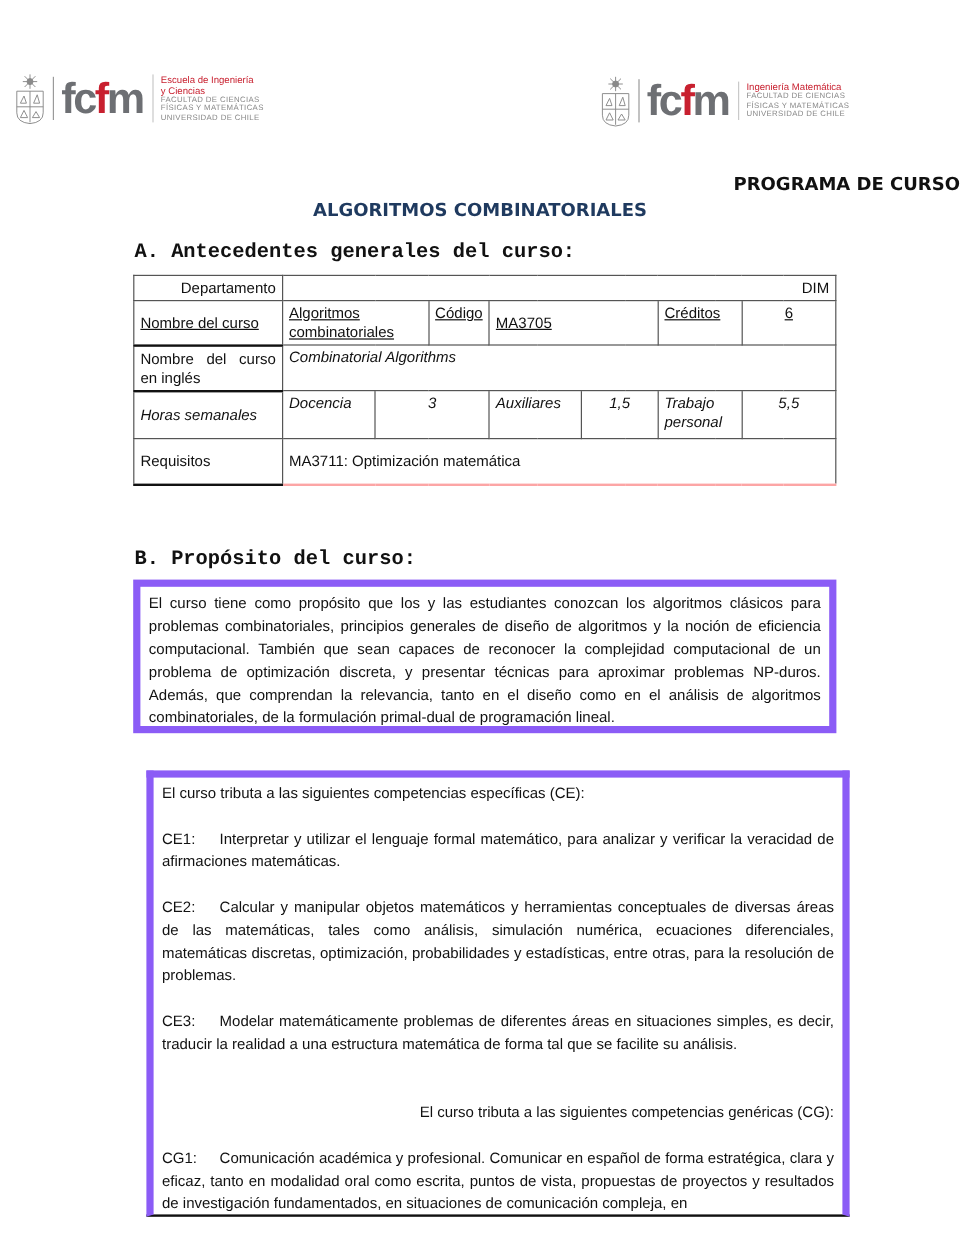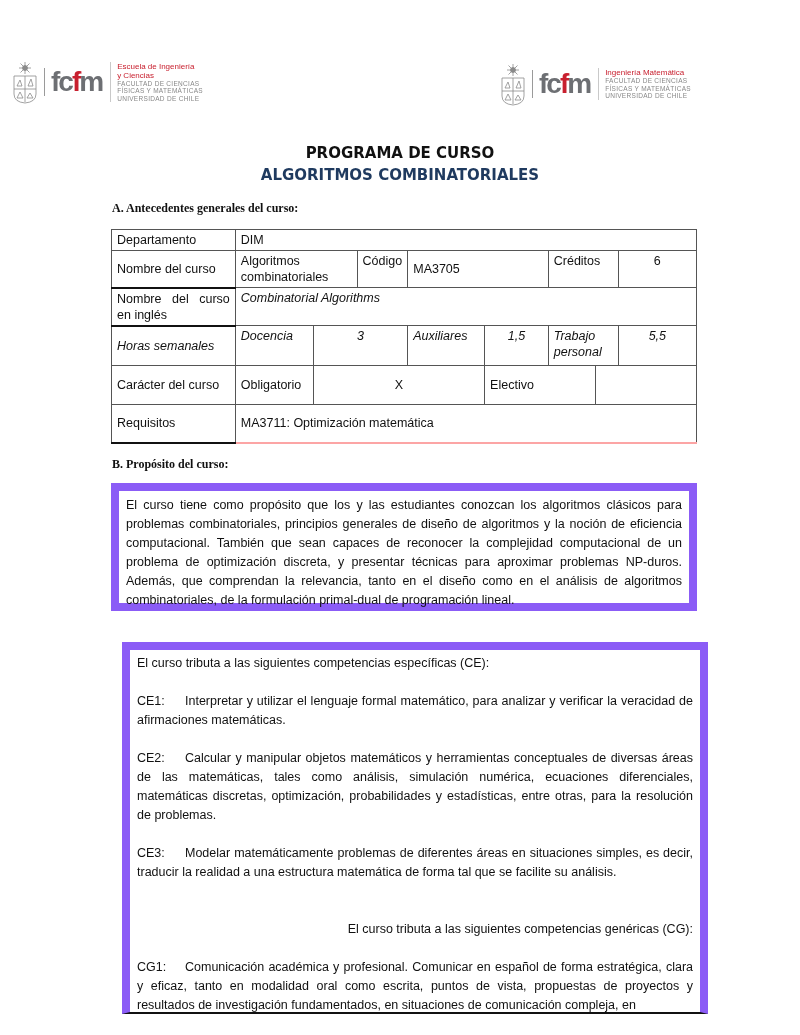--- a/index.html
+++ b/index.html
@@ -5,47 +5,47 @@
   html, body { margin:0; padding:0; background:#ffffff; }
   body { width:800px; height:1035px; position:relative; overflow:hidden;
          font-family:"Liberation Sans", sans-serif; color:#111; }
 
   
   .logo { position:absolute; display:flex; align-items:center; }
   .logo-left { left:12px; top:60px; }
   .logo-right { left:500px; top:62px; }
   .shield { width:26px; height:44px; position:relative; margin-right:6px; }
   .shield svg { width:26px; height:44px; }
-  .fcfm { font-family:"Liberation Sans", sans-serif; font-weight:bold; font-size:28px;
+  .fcfm { font-family:"Liberation Sans", sans-serif; font-weight:bold; font-size:36px;
           letter-spacing:-2px; color:#6d6f73; line-height:1; padding-left:6px;
           border-left:1px solid #9a9a9a; }
   .fcfm .f2 { color:#c8202f; }
   .logo-text { margin-left:8px; padding-left:6px; border-left:1px solid #c9c9c9;
                font-size:6.5px; line-height:7.5px; color:#888; letter-spacing:0.3px; }
   .logo-text .accent { color:#c8202f; font-size:8px; line-height:9px; letter-spacing:0; }
 
   
-  .title1 { position:absolute; top:144px; left:0; width:800px; text-align:center;
+  .title1 { position:absolute; top:144px; left:0; width:800px; text-align:right;
             font-family:"DejaVu Sans", sans-serif; font-weight:bold; font-size:15px; color:#111; }
   .title2 { position:absolute; top:166px; left:0; width:800px; text-align:center;
             font-family:"DejaVu Sans", sans-serif; font-weight:bold; font-size:15px; color:#1f3a5f; }
-  .section-h { position:absolute; left:112px; font-family:Liberation Serif, serif;
-               font-weight:bold; font-size:12px; color:#111; }
+  .section-h { position:absolute; left:112px; font-family:Liberation Mono, monospace;
+               font-weight:bold; font-size:17px; color:#111; }
 
   
   table.info { position:absolute; left:111px; top:229px; width:586px;
                border-collapse:collapse; font-size:12.5px; }
   table.info td { border:1px solid #555; padding:2px 5px; vertical-align:top; line-height:16px; }
   table.info td.mid { vertical-align:middle; }
   table.info td.center { text-align:center; }
   table.info td.just { text-align:justify; text-align-last:justify; }
   .ital { font-style:italic; }
 
   
-  .box { position:absolute; left:111px; width:586px; border:8px solid #8b5cf6;
+  .box { position:absolute; left:111px; width:586px; border:6px solid #8b5cf6;
          box-sizing:border-box; padding:4px 7px; font-size:12.5px; line-height:19px;
          text-align:justify; }
   .box p { margin:0; }
   .box .gap { height:19px; }
   .code { display:inline-block; width:48px; }
 </style>
 </head>
 <body>
 
 <div class="logo logo-left">
@@ -113,51 +113,44 @@
     <col style="width:41px">
       <col style="width:37px">
       <col style="width:38px">
       <col style="width:29px">
     <col style="width:48px">
       <col style="width:23px">
       <col style="width:37px">
       <col style="width:46px">
   </colgroup>
   <tbody>
-      <tr style="height:21px;">
+      <tr style="height:21px;text-align:right;">
     <td>Departamento</td>
     <td colspan="11">DIM</td>
   </tr>
-  <tr style="height:37px;">
+  <tr style="height:37px;text-decoration:underline;">
     <td class="mid">Nombre del curso</td>
     <td colspan="2">Algoritmos combinatoriales</td>
     <td colspan="1" style="border-right:1px solid #555;">Código</td>
     <td colspan="4" class="mid">MA3705</td>
     <td colspan="2">Créditos</td>
     <td colspan="2" class="center">6</td>
   </tr>
   <tr style="height:36px;">
     <td class="just" style="border-top:2px solid #111; text-align-last:left;">Nombre del curso en inglés</td>
     <td colspan="11" class="ital">Combinatorial Algorithms</td>
   </tr>
   <tr style="height:40px;font-style:italic;">
     <td class="mid" style="border-top:2px solid #111;">Horas semanales</td>
     <td colspan="1">Docencia</td>
     <td colspan="2" class="center">3</td>
     <td colspan="2">Auxiliares</td>
     <td colspan="2" class="center">1,5</td>
     <td colspan="2">Trabajo personal</td>
     <td colspan="2" class="center">5,5</td>
-  </tr>
-  <tr style="height:39px;">
-    <td class="mid">Carácter del curso</td>
-    <td class="mid">Obligatorio</td>
-    <td colspan="4" class="mid center">X</td>
-    <td colspan="3" class="mid">Electivo</td>
-    <td colspan="3" class="mid center"></td>
   </tr>
   <tr style="height:38px;">
     <td class="mid" style="border-bottom:2px solid #111;">Requisitos</td>
     <td colspan="11" class="mid" style="border-bottom:2px solid #fca5a5;">MA3711: Optimización matemática</td>
   </tr>
 </tbody>
   </table>
 
 <div class="section-h" style="top:457px;">B. Propósito del curso:</div>
 

